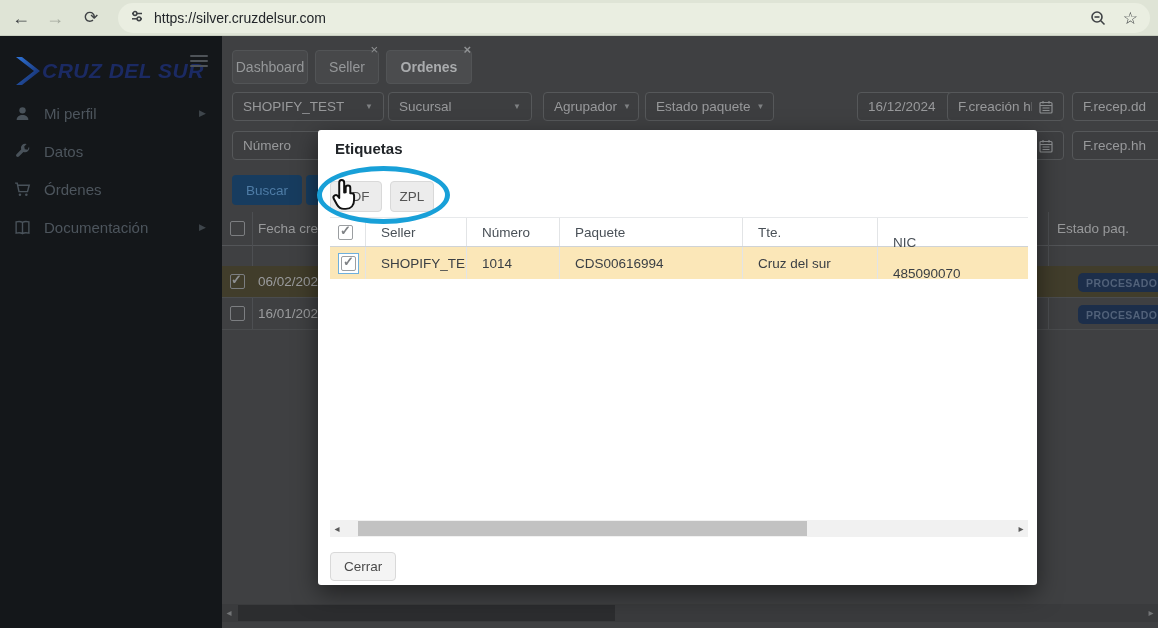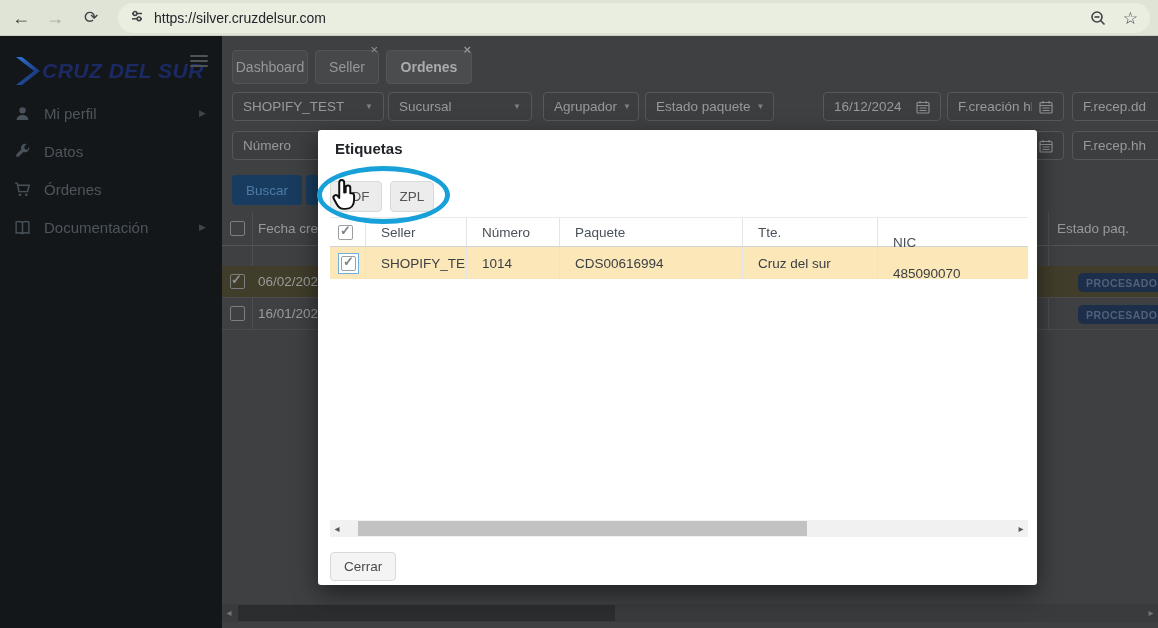--- a/index.html
+++ b/index.html
@@ -212,21 +212,21 @@
         <span class="caret">▼</span>
       </div>
       <div class="ffield frow1" style="left:321px; width:96px;">
         <span>Agrupador</span>
         <span class="caret">▼</span>
       </div>
       <div class="ffield frow1" style="left:423px; width:129px;">
         <span>Estado paquete</span>
         <span class="caret">▼</span>
       </div>
-      <div class="ffield frow1" style="left:601px; width:118px;">
+      <div class="ffield frow1" style="left:635px; width:118px;">
         <span>16/12/2024</span>
         <span class="cal">
           <svg width="14" height="14" viewBox="0 0 14 14" fill="none" stroke="currentColor" stroke-width="1.2">
             <rect x="1" y="2.5" width="12" height="10.5" rx="1"></rect>
               <line x1="1" y1="5.5" x2="13" y2="5.5"></line>
             <line x1="4" y1="1" x2="4" y2="3.5"></line>
               <line x1="10" y1="1" x2="10" y2="3.5"></line>
             <line x1="3.5" y1="8" x2="10.5" y2="8"></line>
               <line x1="3.5" y1="10.5" x2="10.5" y2="10.5"></line>
           </svg>

